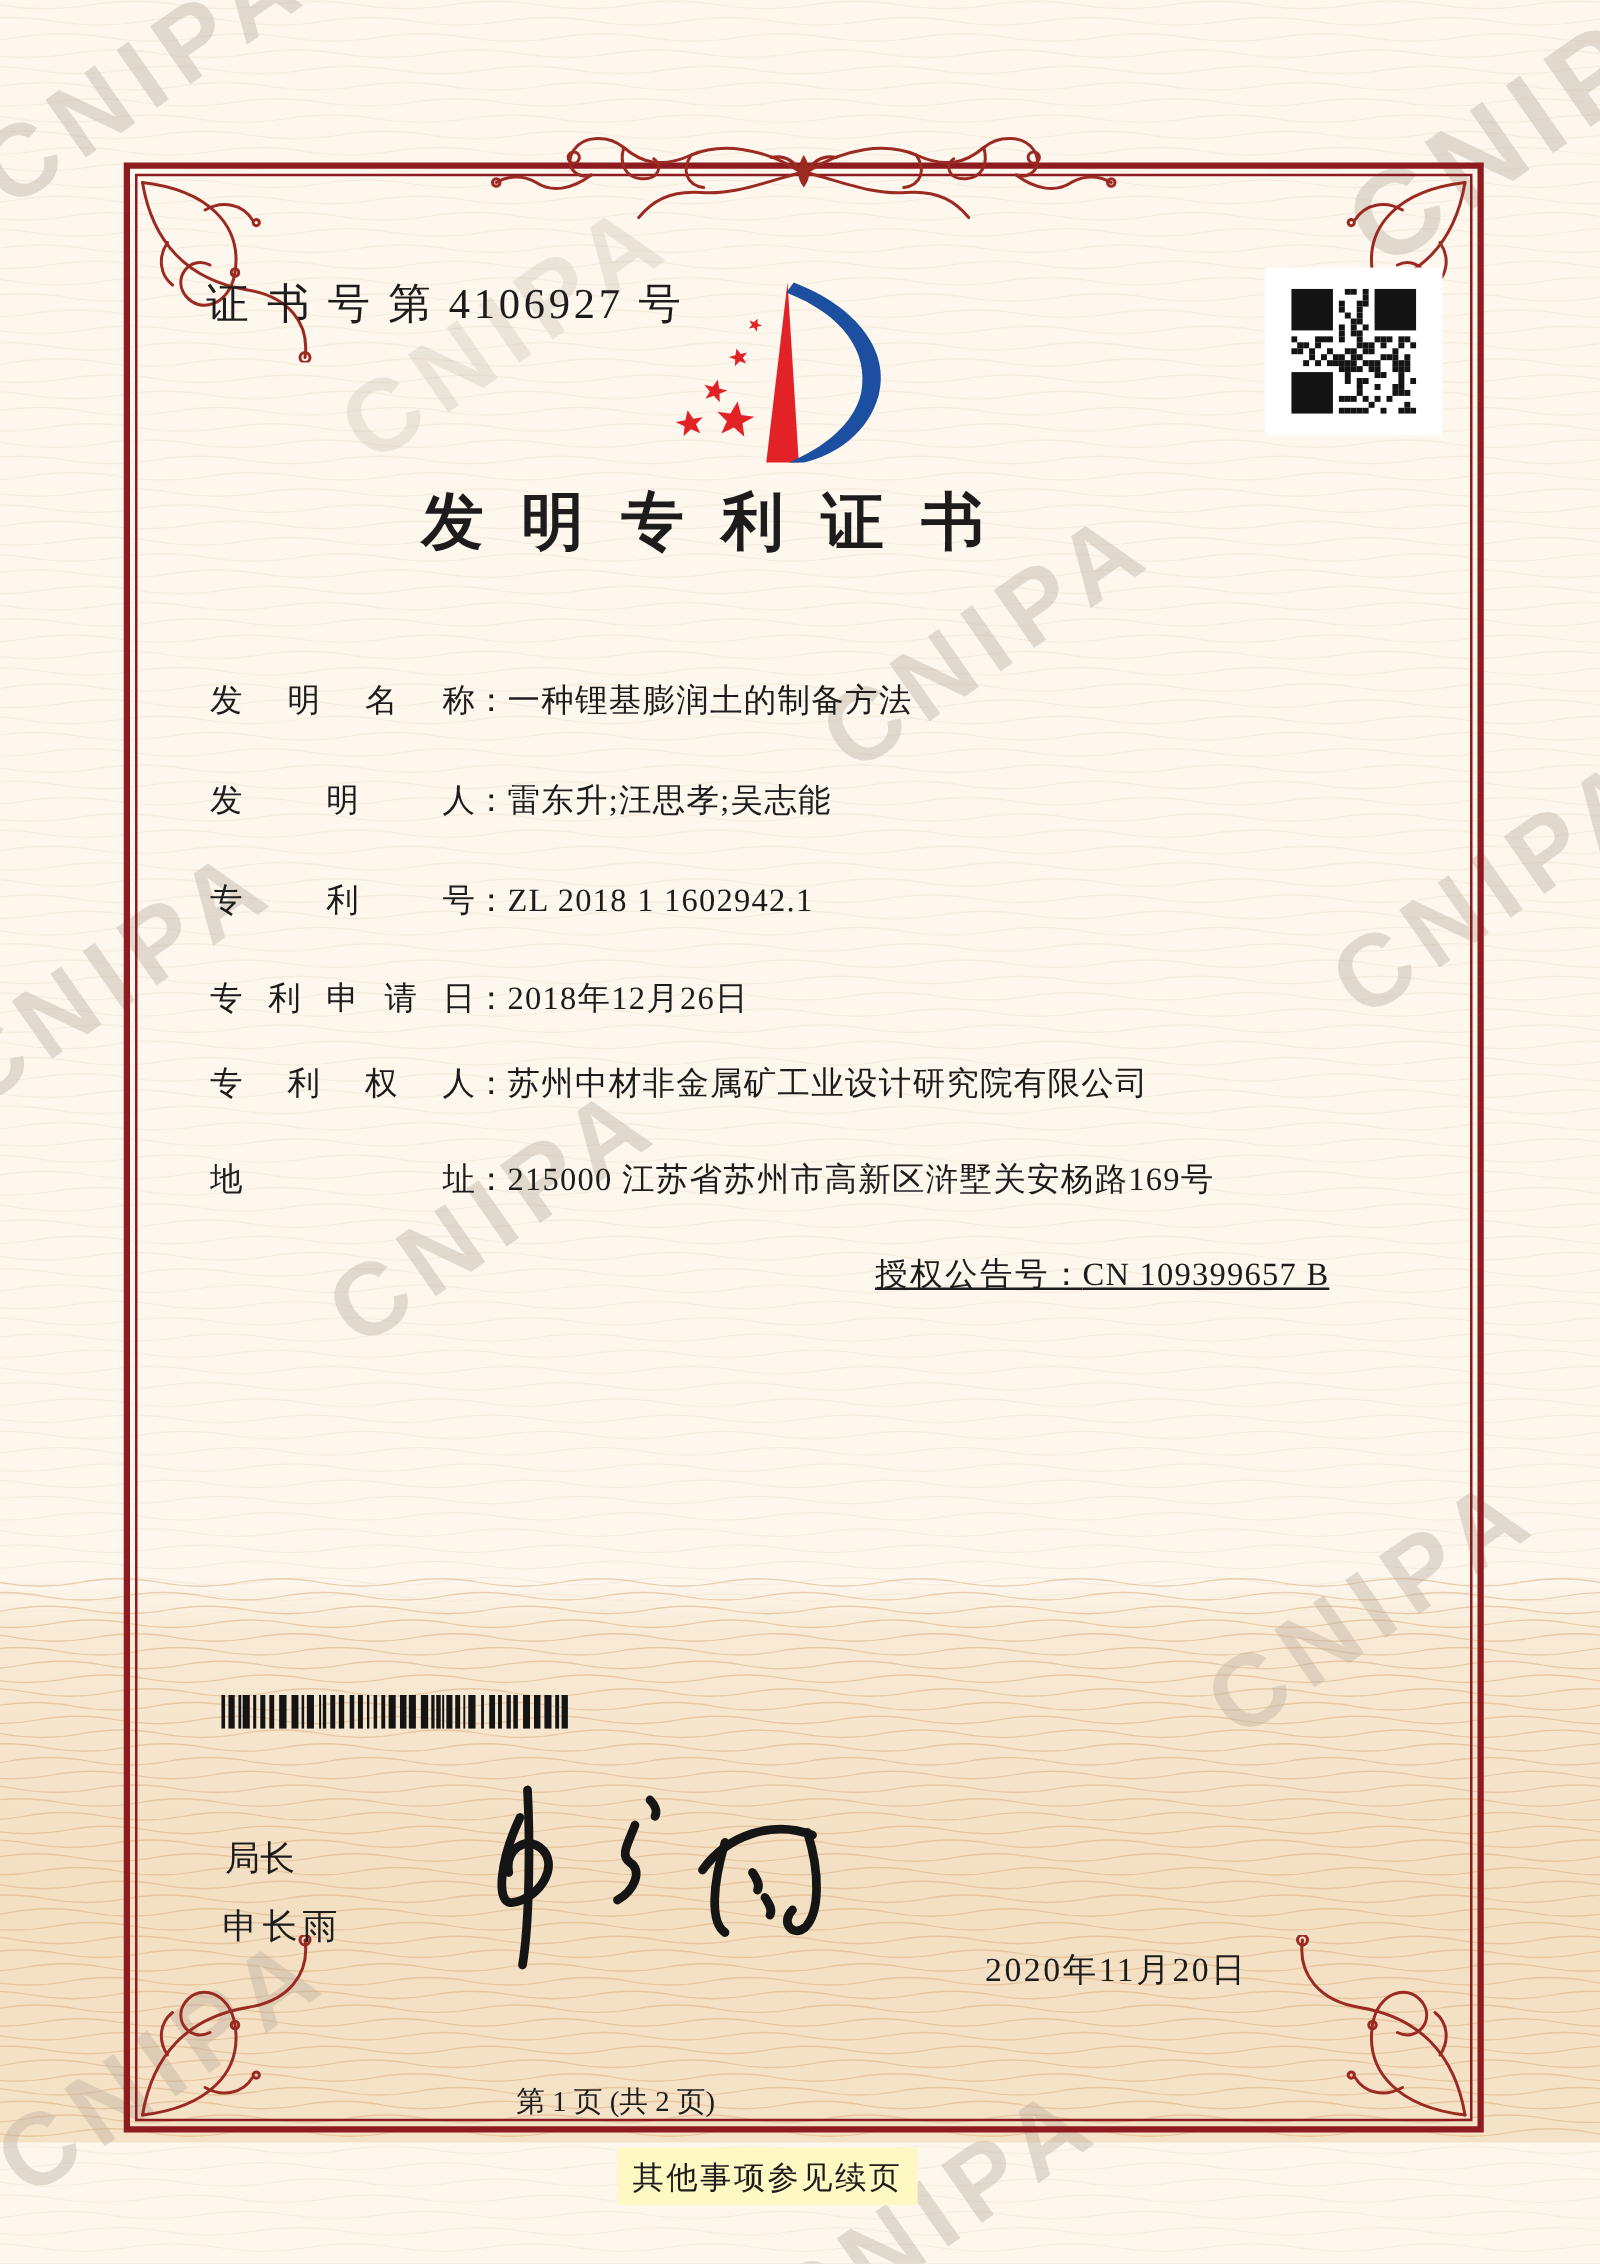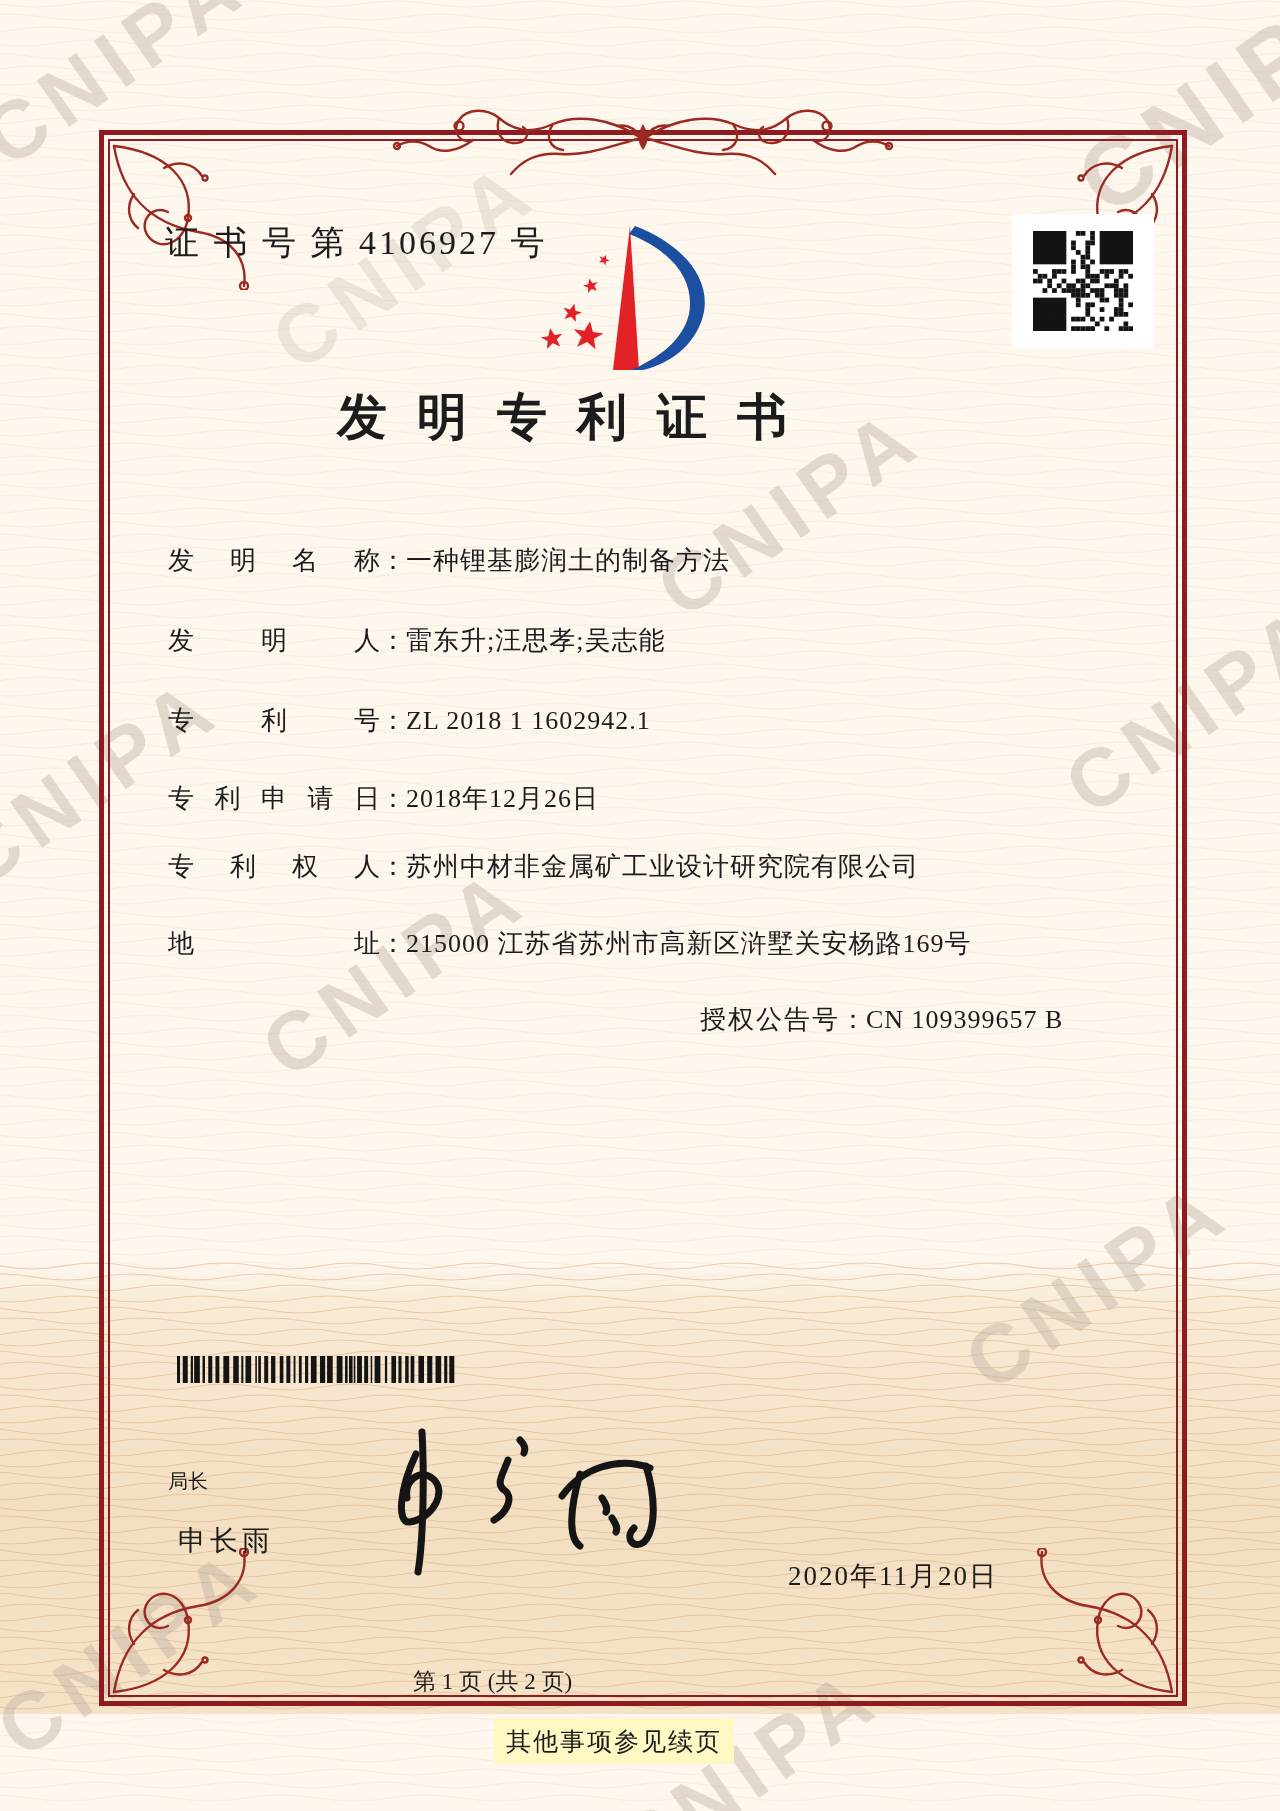--- a/index.html
+++ b/index.html
@@ -46,31 +46,31 @@
   #qr rect{fill:#141414;}
   .title{left:162px;top:384px;width:800px;text-align:center;font-size:50px;font-weight:bold;
          letter-spacing:30px;text-indent:30px;z-index:5;}
 
   
   .frow{position:absolute;left:168px;font-size:26px;z-index:5;white-space:nowrap;}
   .flabel{display:inline-block;width:212px;text-align:justify;text-align-last:justify;
           -moz-text-align-last:justify;vertical-align:top;}
   .fvalue{letter-spacing:1px;}
   .r1{top:543px;} .r2{top:623px;} .r3{top:703px;} .r4{top:781px;} .r5{top:849px;} .r6{top:926px;}
-  .grant1{left:168px;top:1002px;} .grant2{left:700px;top:1002px;}
+  .grant1{left:168px;top:1002px;} .grant2{left:700px;top:1002px;text-decoration:underline;}
   .glabel{letter-spacing:2px;}
 
   .body-text{left:160px;top:1052px;width:972px;font-size:26px;line-height:45px;
              text-align:justify;z-index:5;}
   .body-text p{margin:0;text-indent:2em;}
 
   
   #bc{position:absolute;left:177px;top:1356px;z-index:5;}
   #bc rect{fill:#141414;}
-  .signer-title{left:168px;top:1468px;font-family:"Liberation Sans",sans-serif;font-size:20px;z-index:5;}
+  .signer-title{left:180px;top:1468px;font-family:"Liberation Sans",sans-serif;font-size:28px;z-index:5;}
   .signer-name{left:178px;top:1522px;font-family:"Liberation Sans",sans-serif;font-size:28px;letter-spacing:4px;z-index:5;}
   .signature{left:350px;top:1424px;width:340px;height:160px;z-index:5;}
   .signature path{stroke:#151515;stroke-width:7;fill:none;stroke-linecap:round;stroke-linejoin:round;}
   .issue-date{left:788px;top:1558px;font-size:27px;letter-spacing:2px;z-index:5;}
   .page-info{left:413px;top:1666px;width:400px;text-align:left;font-size:23px;z-index:5;}
   .footer-note{left:494px;top:1718px;width:240px;height:46px;background:#fef9c3;z-index:5;
                display:flex;align-items:center;justify-content:center;font-size:25px;letter-spacing:2px;}
 </style>
 </head>
 <body>

